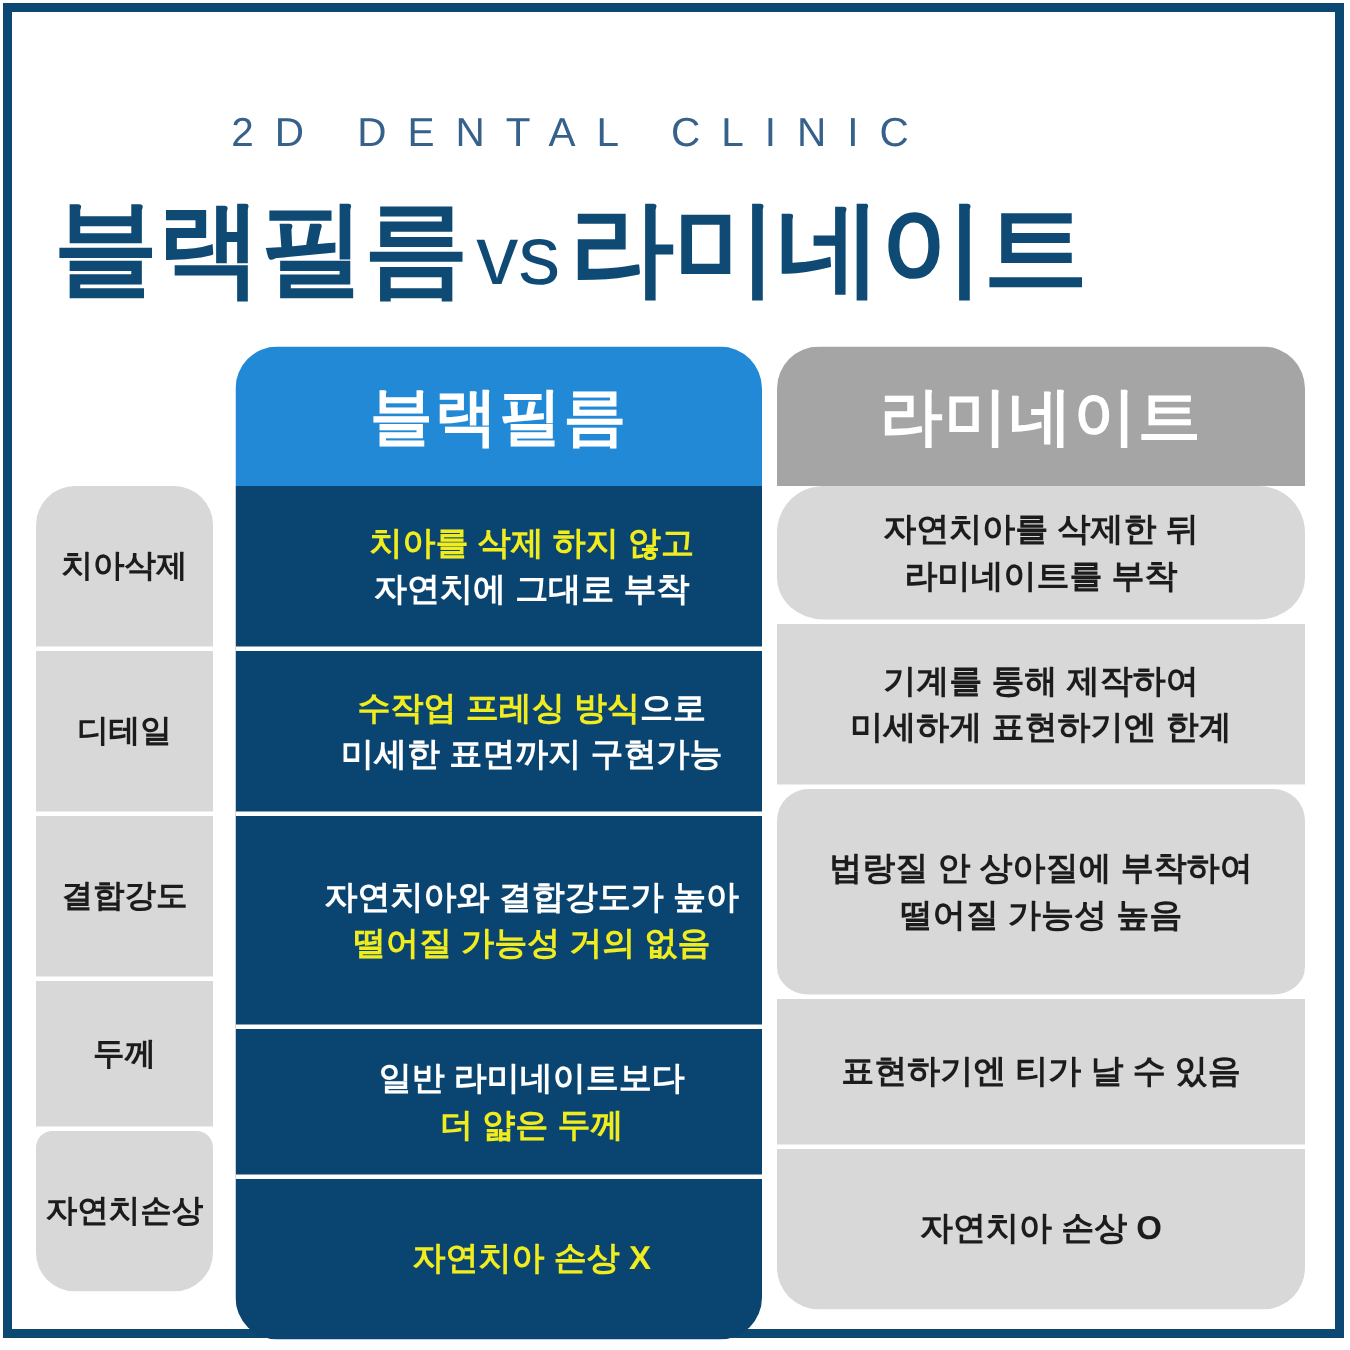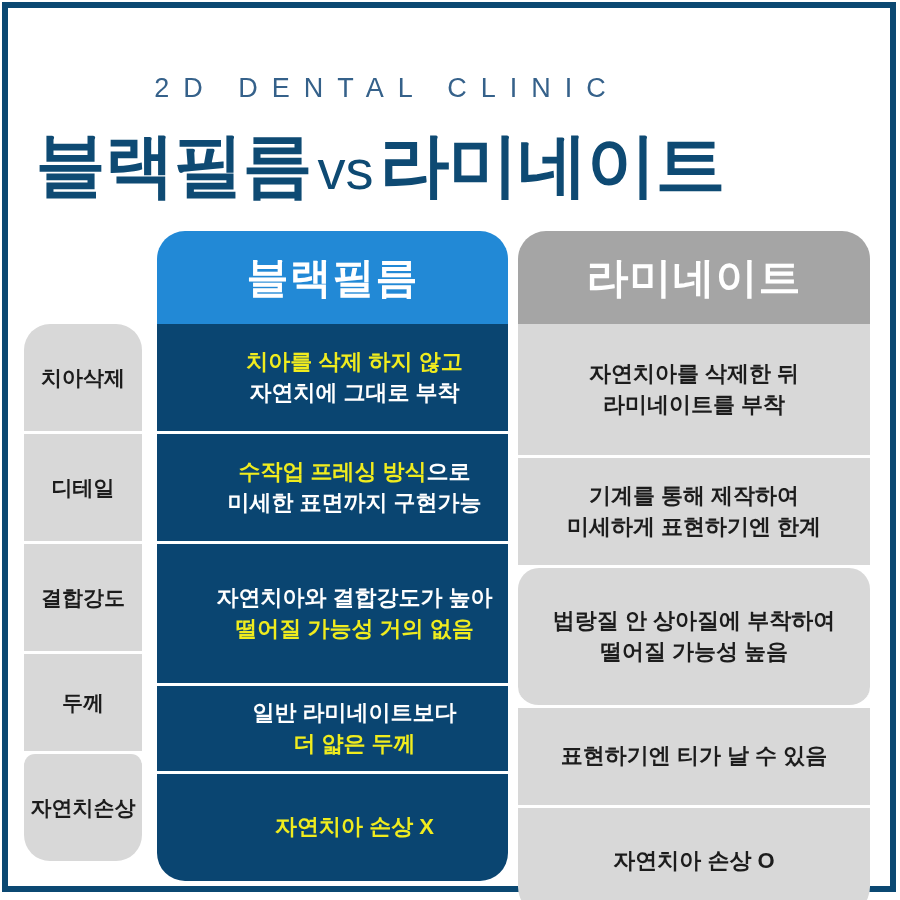--- a/index.html
+++ b/index.html
@@ -209,34 +209,34 @@
             <span class="ln">자연치에 그대로 부착</span>
           </div>
           <div class="cell-blue" style="height: 110px;">
             <span class="ln hl">수작업 프레싱 방식<span style="color: rgb(255, 255, 255);">으로</span></span>
             <span class="ln">미세한 표면까지 구현가능</span>
           </div>
           <div class="cell-blue" style="height: 142px;">
             <span class="ln">자연치아와 결합강도가 높아</span>
             <span class="ln hl">떨어질 가능성 거의 없음</span>
           </div>
-          <div class="cell-blue" style="height: 88px;">
+          <div class="cell-blue" style="height: 100px;">
             <span class="ln">일반 라미네이트보다</span>
             <span class="ln hl">더 얇은 두께</span>
           </div>
           <div class="cell-blue" style="height: 107px;">
             <span class="ln hl">자연치아 손상 X</span>
           </div>
         </div>
     </div>
 
     <div class="col col-gray">
       <div class="head-gray">라미네이트</div>
       <div id="gray-cells">
-          <div class="cell-gray" style="height: 134px;">
+          <div class="cell-gray" style="height: 92px; border-radius: 31px;">
             <span class="ln">자연치아를 삭제한 뒤</span>
             <span class="ln">라미네이트를 부착</span>
           </div>
           <div class="cell-gray" style="height: 110px;">
             <span class="ln">기계를 통해 제작하여</span>
             <span class="ln">미세하게 표현하기엔 한계</span>
           </div>
           <div class="cell-gray" style="height: 140px; border-radius: 21px;">
             <span class="ln">법랑질 안 상아질에 부착하여</span>
             <span class="ln">떨어질 가능성 높음</span>

